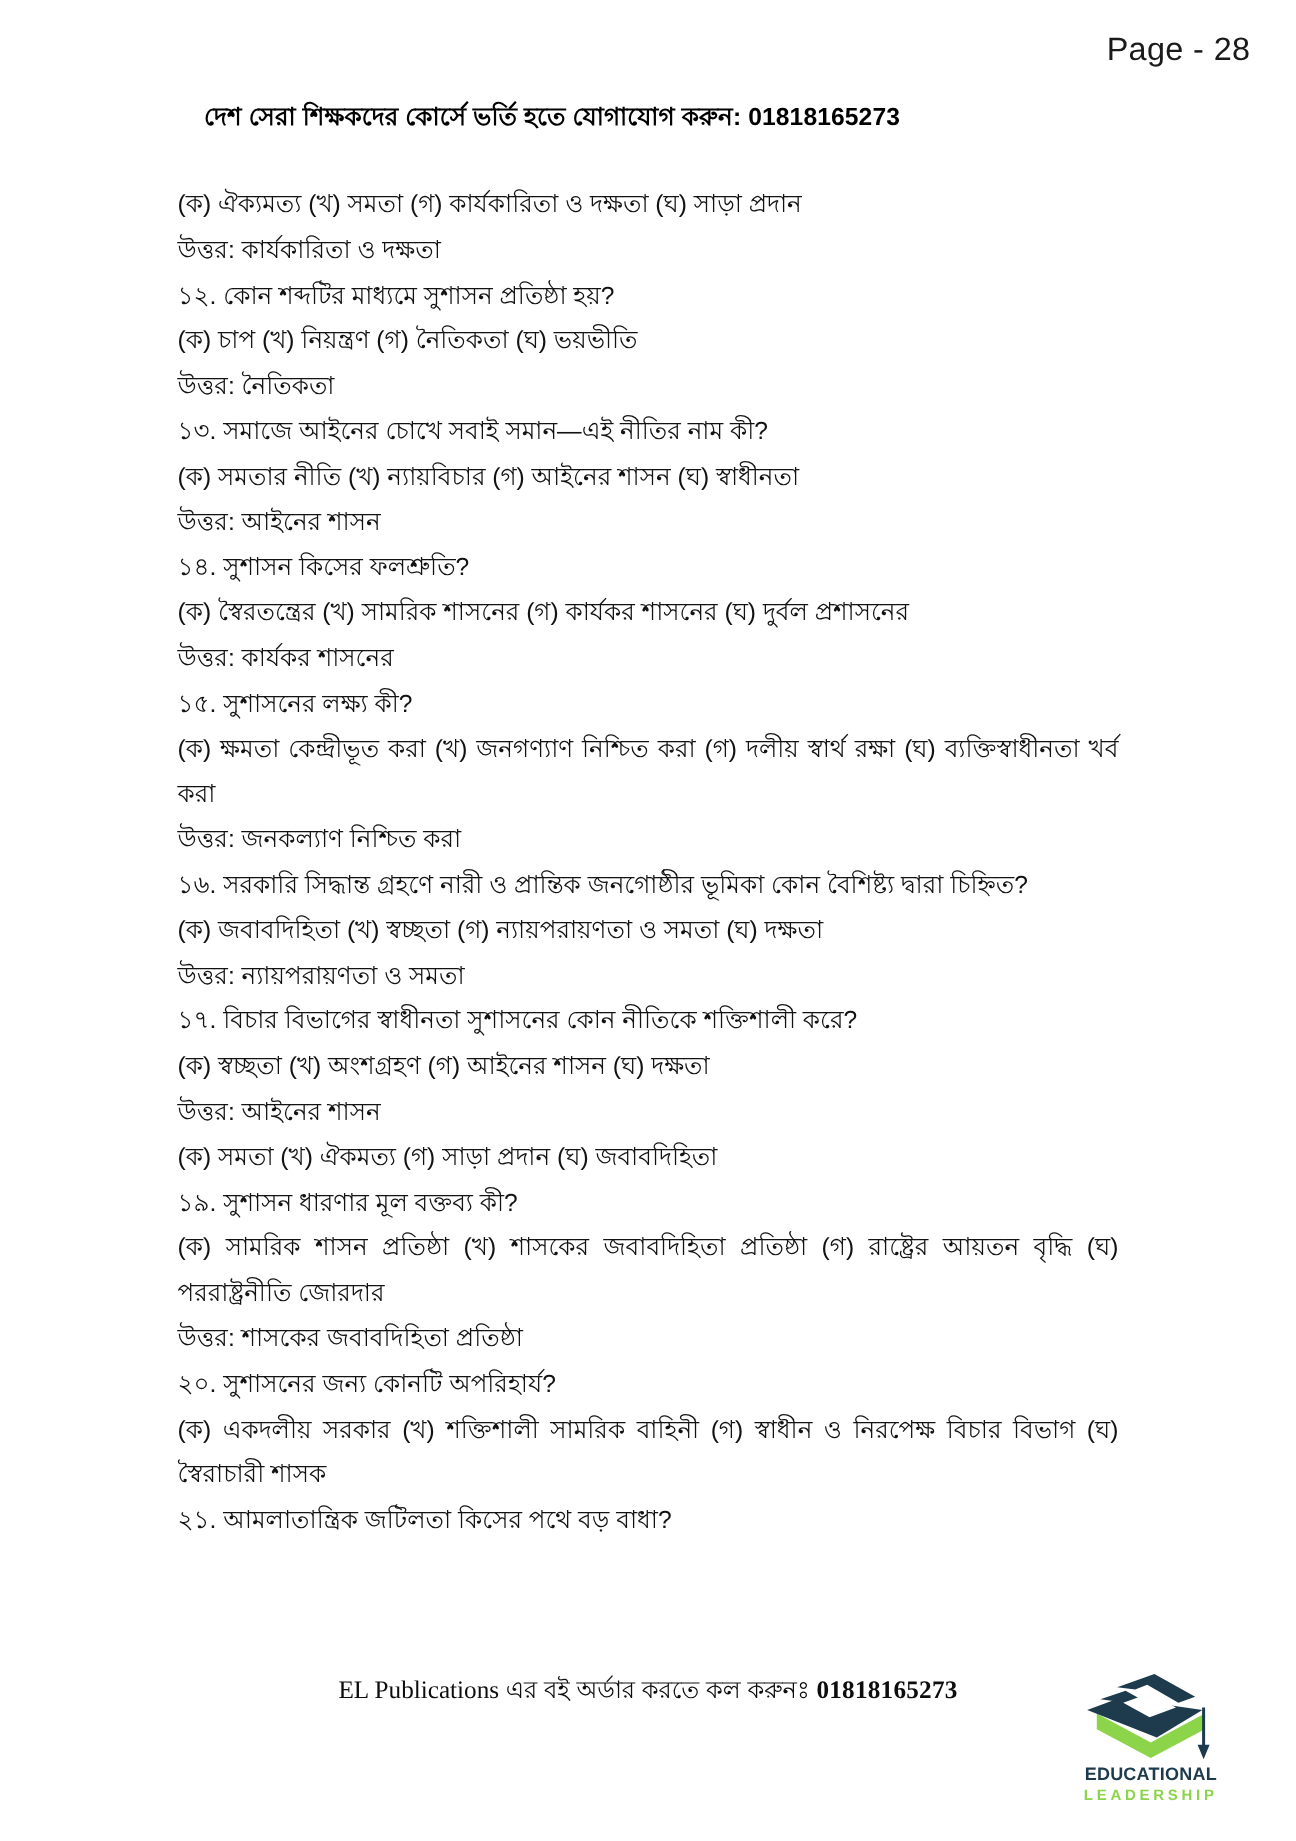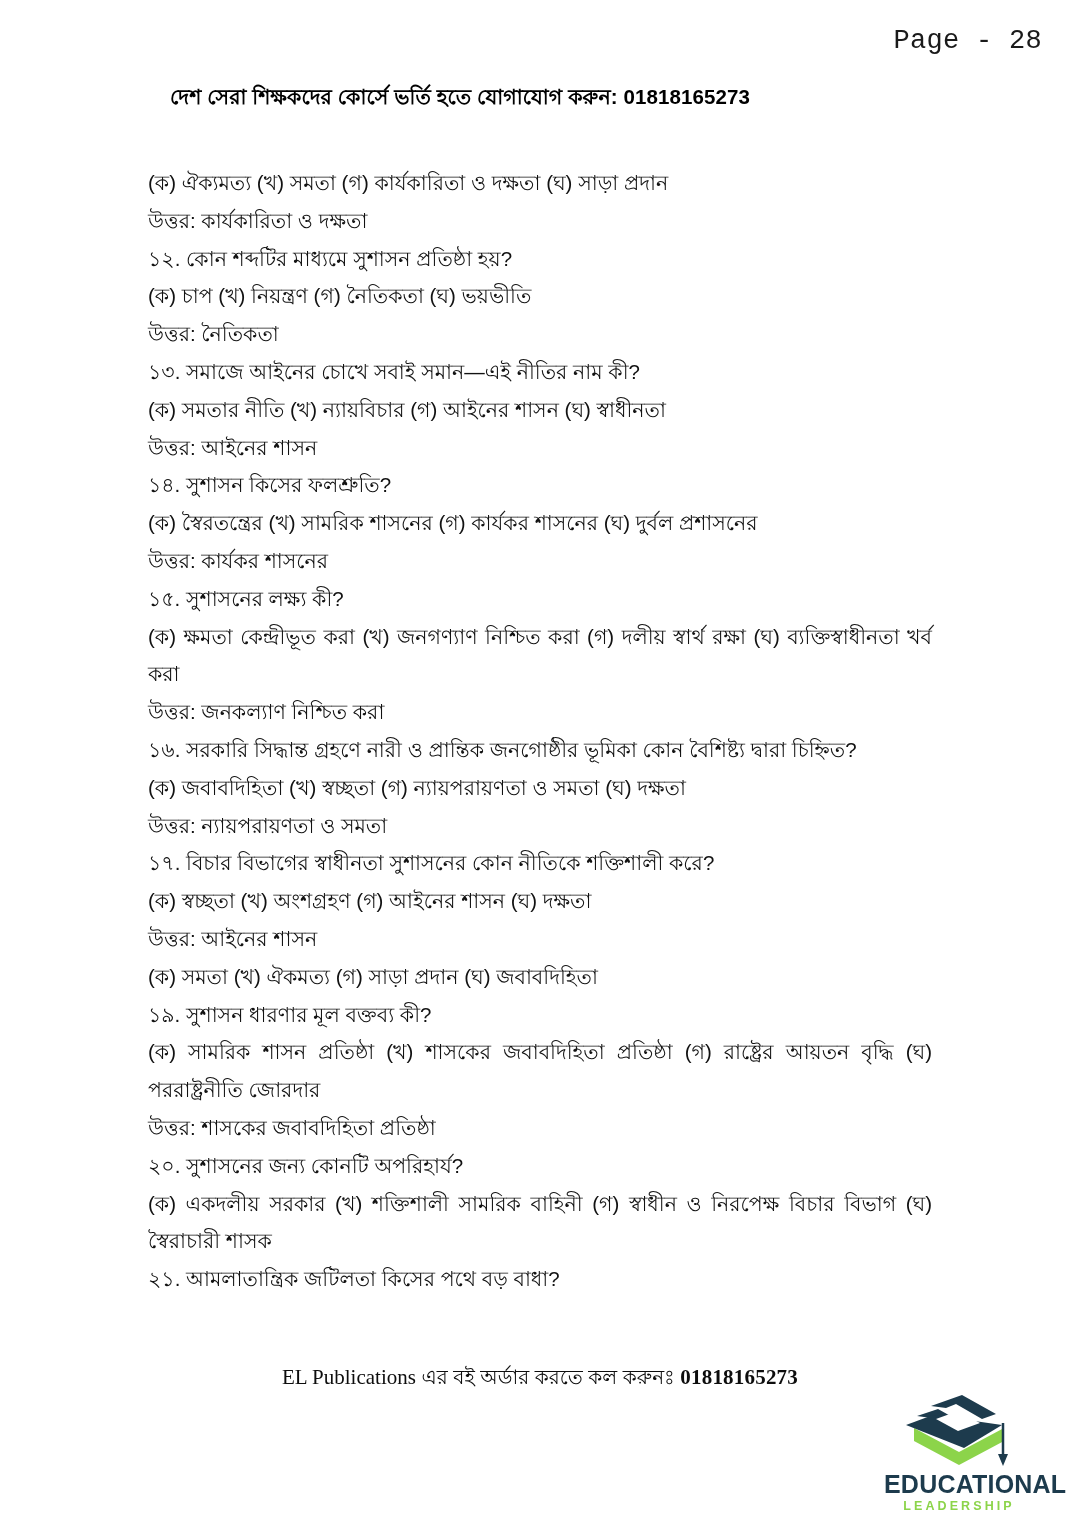--- a/index.html
+++ b/index.html
@@ -15,21 +15,21 @@
     font-family: "Liberation Serif", "DejaVu Serif", serif;
     color: #000000;
     overflow: hidden;
   }
 
   
   .page-number {
     position: absolute;
     top: 26px;
     right: 38px;
-    font-family: Liberation Mono, monospace;
+    font-family: Liberation Sans, sans-serif;
     font-size: 27px;
     color: #1a1a1a;
     letter-spacing: 0.3px;
     white-space: nowrap;
   }
 
   .promo-header {
     position: absolute;
     top: 82px;
     left: 0;
@@ -39,21 +39,21 @@
     font-weight: bold;
     font-size: 20.5px;
     color: #000000;
     letter-spacing: 0.1px;
     white-space: nowrap;
   }
 
   
   .content {
     position: absolute;
-    top: 164px;
+    top: 152px;
     left: 148px;
     width: 784px;
   }
 
   .line {
     font-family: "Liberation Sans", "DejaVu Sans", sans-serif;
     font-size: 20.5px;
     line-height: 37.8px;
     color: #121212;
     margin: 0;
@@ -67,21 +67,21 @@
   }
 
   .line.q      { font-weight: normal; }
   .line.opts   { font-weight: normal; }
   .line.ans    { font-weight: normal; }
 
   
   .footer-note {
     position: absolute;
     left: 0;
-    top: 1362px;
+    top: 1393px;
     width: 1080px;
     text-align: center;
     font-family: "Liberation Serif", "DejaVu Serif", serif;
     font-size: 21px;
     color: #0d0d0d;
     white-space: nowrap;
   }
   .footer-note .bn {
     font-family: "Liberation Sans", "DejaVu Sans", sans-serif;
     font-size: 20px;
@@ -102,21 +102,21 @@
     height: 128px;
     text-align: center;
   }
   .logo-mark {
     width: 150px;
     height: 78px;
     display: block;
   }
   .logo-word-main {
     font-family: "Liberation Sans", "DejaVu Sans", sans-serif;
-    font-size: 25px;
+    font-size: 15px;
     font-weight: bold;
     color: #1d3b4d;
     letter-spacing: 0.2px;
     line-height: 1.05;
     margin-top: 1px;
   }
   .logo-word-sub {
     font-family: "Liberation Sans", "DejaVu Sans", sans-serif;
     font-size: 12.5px;
     font-weight: bold;

